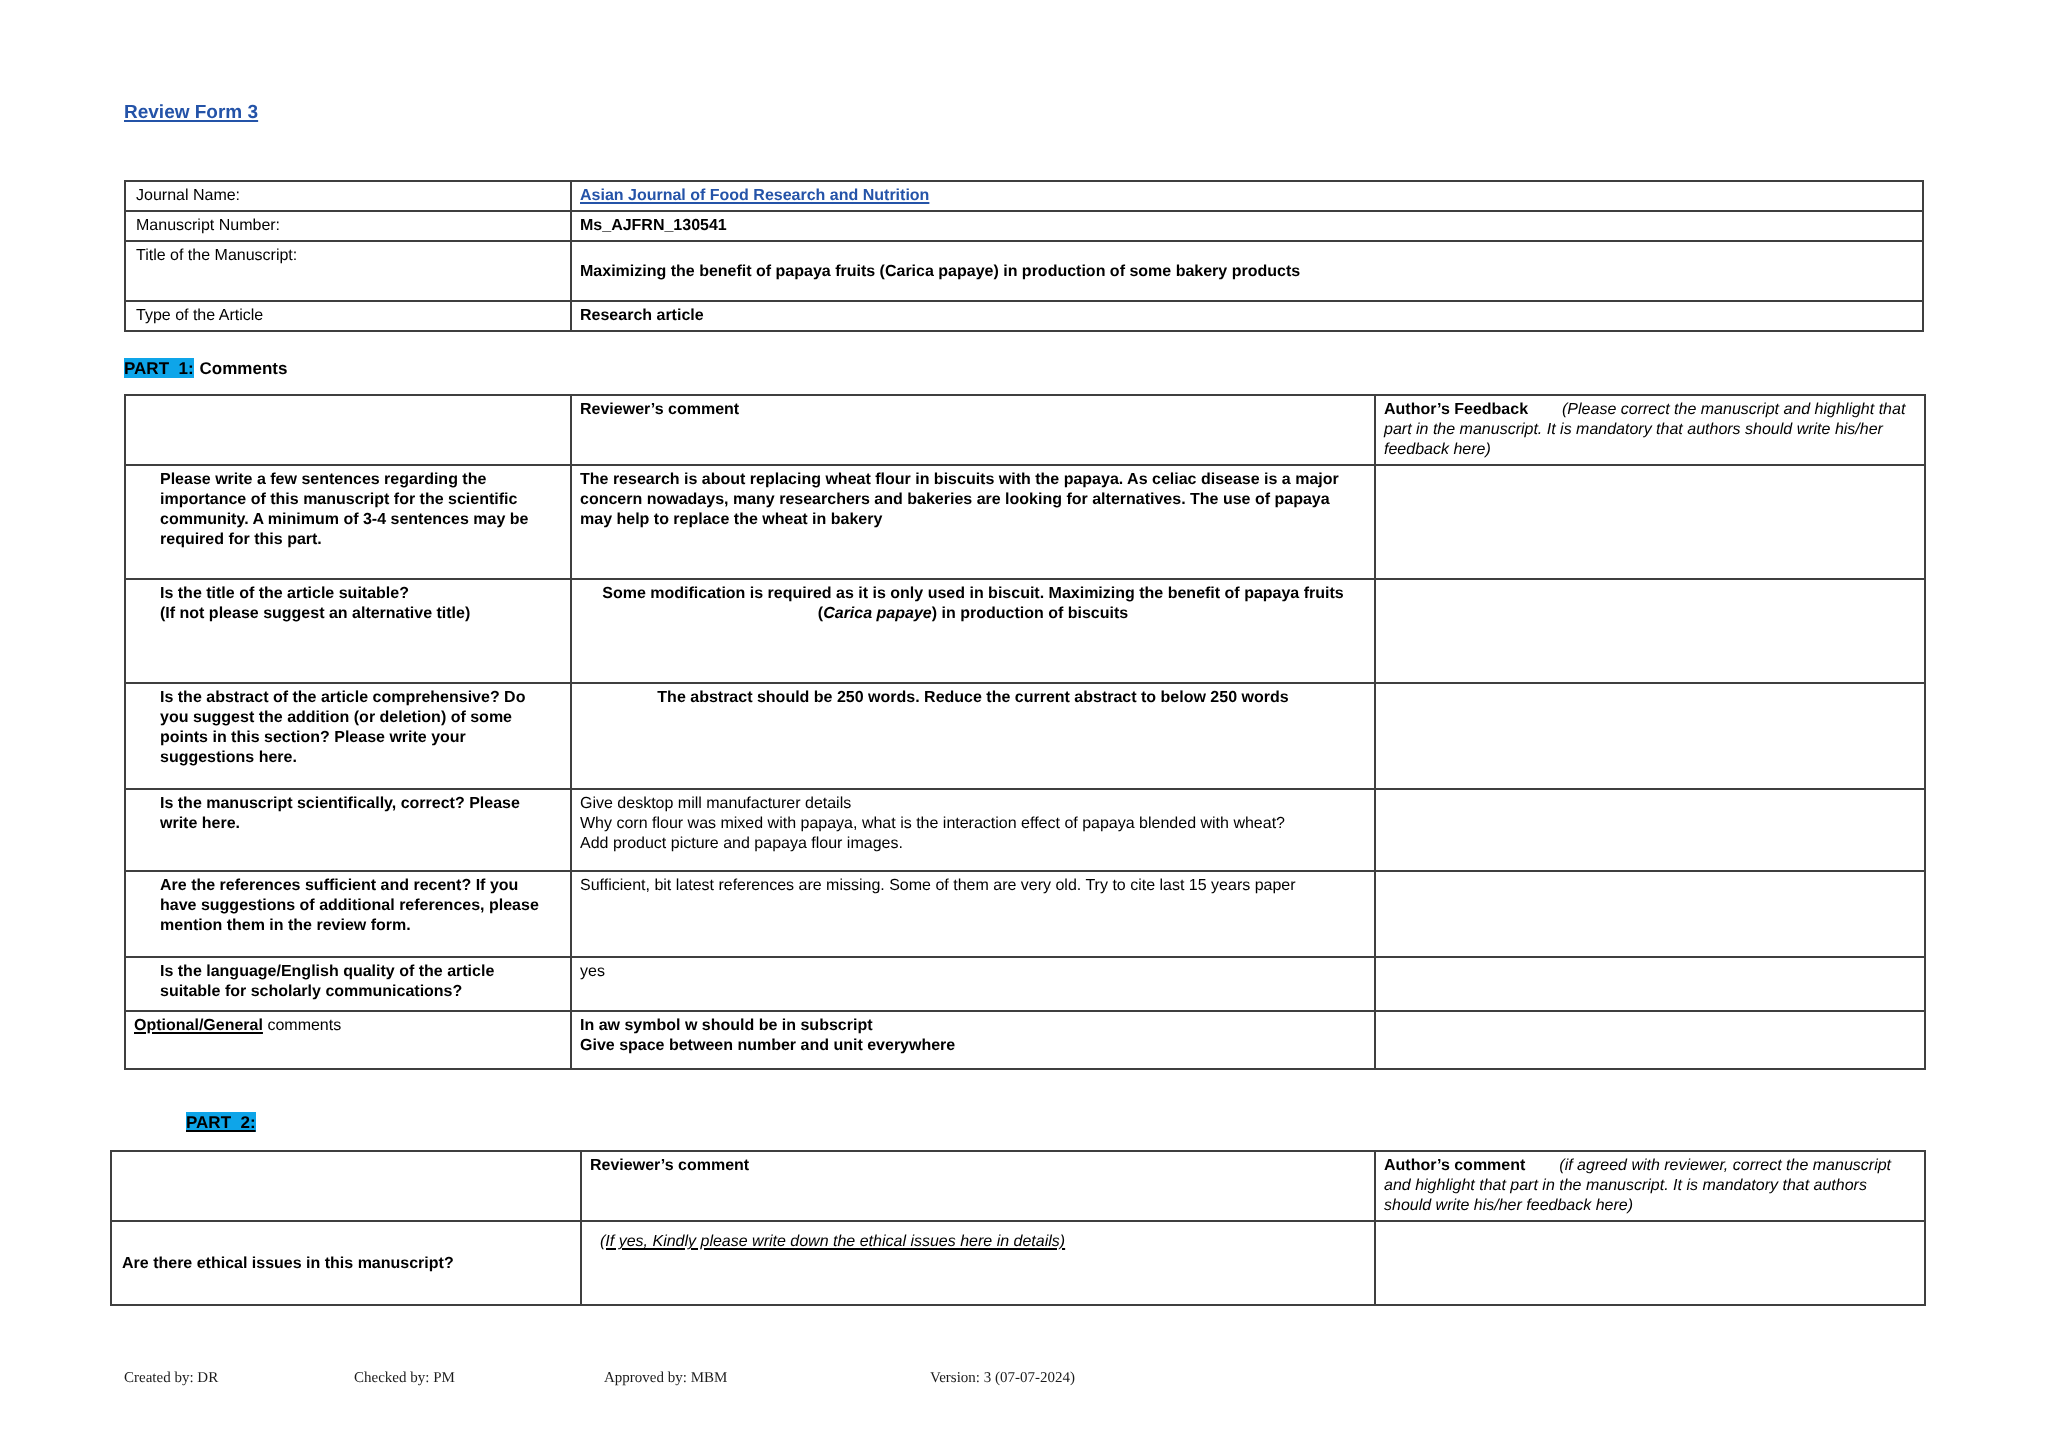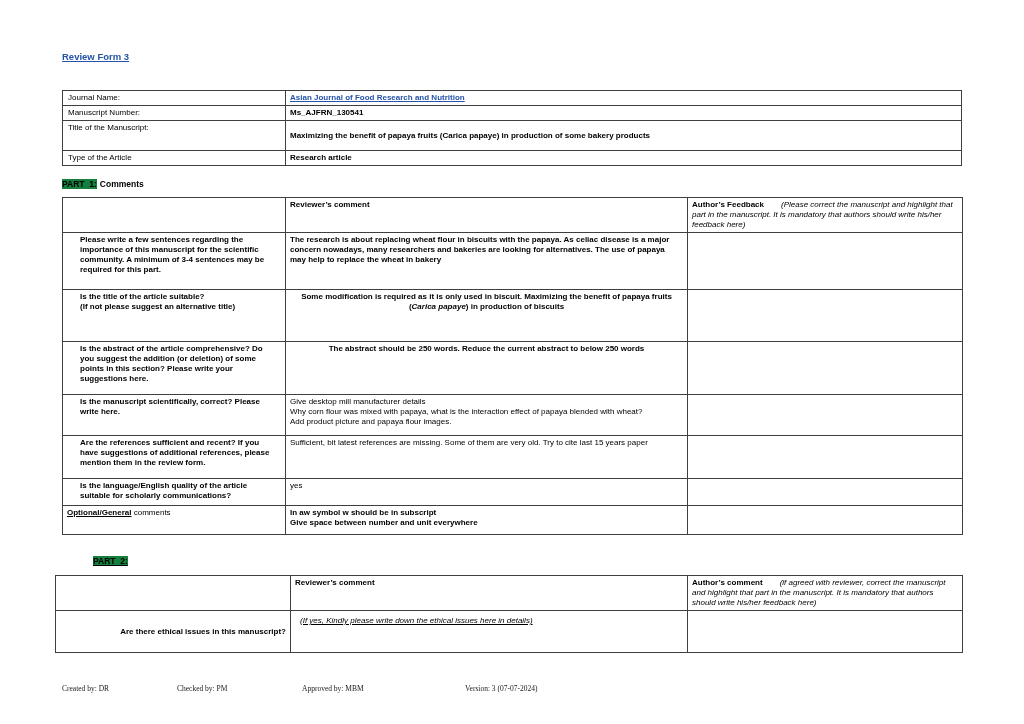--- a/index.html
+++ b/index.html
@@ -30,31 +30,31 @@
   .it{ font-style:italic; }
   .underline{ text-decoration:underline; }
   .mid{ vertical-align:middle; }
   .center{ text-align:center; }
   .pre{ white-space:pre-line; }
   .link{ color:#2453A8; font-weight:bold; text-decoration:underline; cursor:pointer; }
 
   .part-heading{ position:absolute; font-size:8.5px; }
   .part1-heading{ left:62px; top:179px; }
   .part2-heading{ left:93px; top:556px; }
-  .hl{ background:#15803d; white-space:pre; font-weight:bold; }
+  .hl{ background:#0ea5e9; white-space:pre; font-weight:bold; }
   .suffix{ margin-left:3px; font-weight:bold; }
 
   .review-table{ position:absolute; width:900px; }
   .part1-table{ left:62px; top:197px; }
   .part2-table{ left:55px; top:575px; width:907px; }
   td.q{ padding-left:17px; padding-right:10px; font-weight:bold; }
   td.optq{ padding-left:4px; }
   .note{ margin-left:17px; font-style:italic; }
   .ital-u{ font-style:italic; text-decoration:underline; }
-  .part2-table td.qmid{ vertical-align:middle; font-weight:bold; padding-left:5px;text-align:right; }
+  .part2-table td.qmid{ vertical-align:middle; font-weight:bold; padding-left:5px; }
   .part2-table td.cmt{ padding-top:5px; padding-left:9px; }
 
   .footer{ position:absolute; top:684px; left:0; width:1024px;
     font-family:"Liberation Serif", serif; font-size:7.5px; color:#1a1a1a; }
   .footer span{ position:absolute; top:0; white-space:nowrap; }
   .f-created{ left:62px; } .f-checked{ left:177px; }
   .f-approved{ left:302px; } .f-version{ left:465px; }
 </style>
 </head>
 <body>

